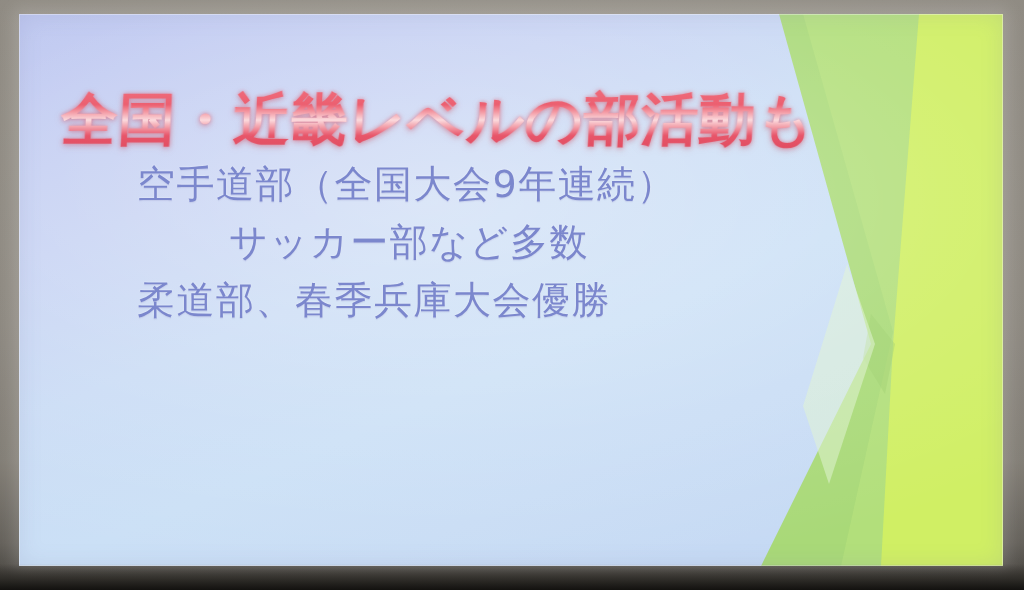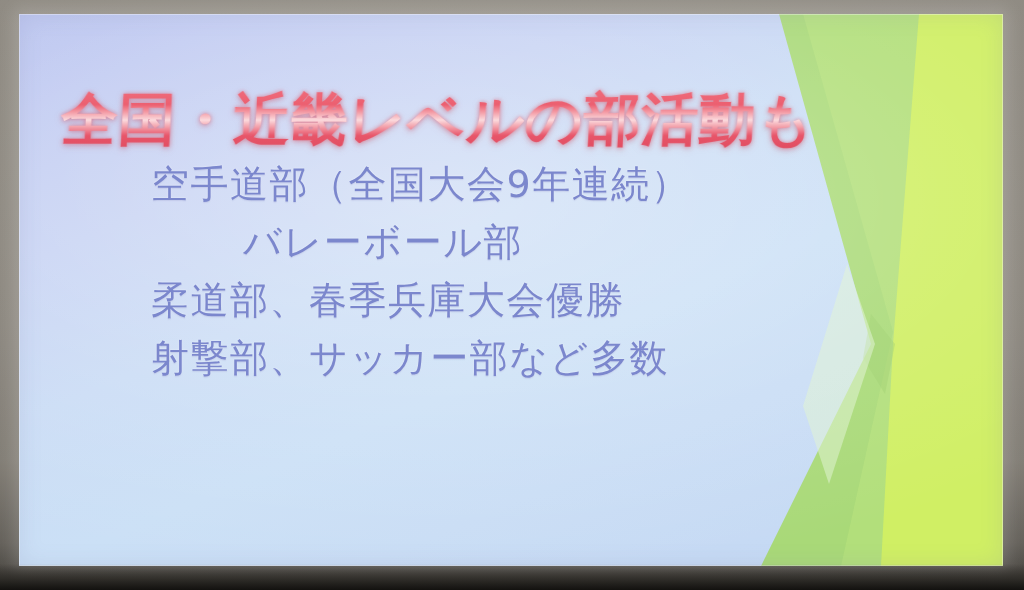--- a/index.html
+++ b/index.html
@@ -71,21 +71,21 @@
     color:#e8586a;
     background:linear-gradient(180deg,#ef6d7c 0%,#ec5f70 26%,#fbdadd 50%,#e8566a 74%,#df4a5e 100%);
     -webkit-background-clip:text;background-clip:text;
     -webkit-text-fill-color:transparent;color:transparent;
     filter:drop-shadow(0 0 2px rgba(232,88,106,.55)) drop-shadow(0 2px 3px rgba(180,60,80,.28));
     transform:skewX(-3deg);
   }
 
   
   #body{
-    position:absolute;left:132px;top:141px;width:640px;
+    position:absolute;left:118px;top:141px;width:640px;
   }
   .line{
     font-size:38px;
     line-height:58px;
     color:#7b87cd;
     white-space:nowrap;
     letter-spacing:1.5px;
     text-shadow:0 0 2px rgba(255,255,255,.65), 0 1px 1px rgba(120,130,200,.30);
   }
   .line.indent{ padding-left:92px; }
@@ -111,22 +111,21 @@
         <polygon points="104,250 132,330 86,470 60,392" fill="#dff3cf" opacity="0.55"></polygon>
       </svg>
     </div>
 
     <div id="slide-glow"></div>
 
     <h1 id="title">全国・近畿レベルの部活動も</h1>
 
     <div id="body">
       <div class="line">空手道部（全国大会9年連続）</div>
-      <div class="line indent">バレーボール部</div>
+      <div class="line indent">サッカー部など多数</div>
       <div class="line">柔道部、春季兵庫大会優勝</div>
-      <div class="line">射撃部、サッカー部など多数</div>
     </div>
 
     <div id="slide-edge"></div>
   </div>
 
   <div id="wall-bottom-shadow"></div>
 </div>
 
 </body></html>

